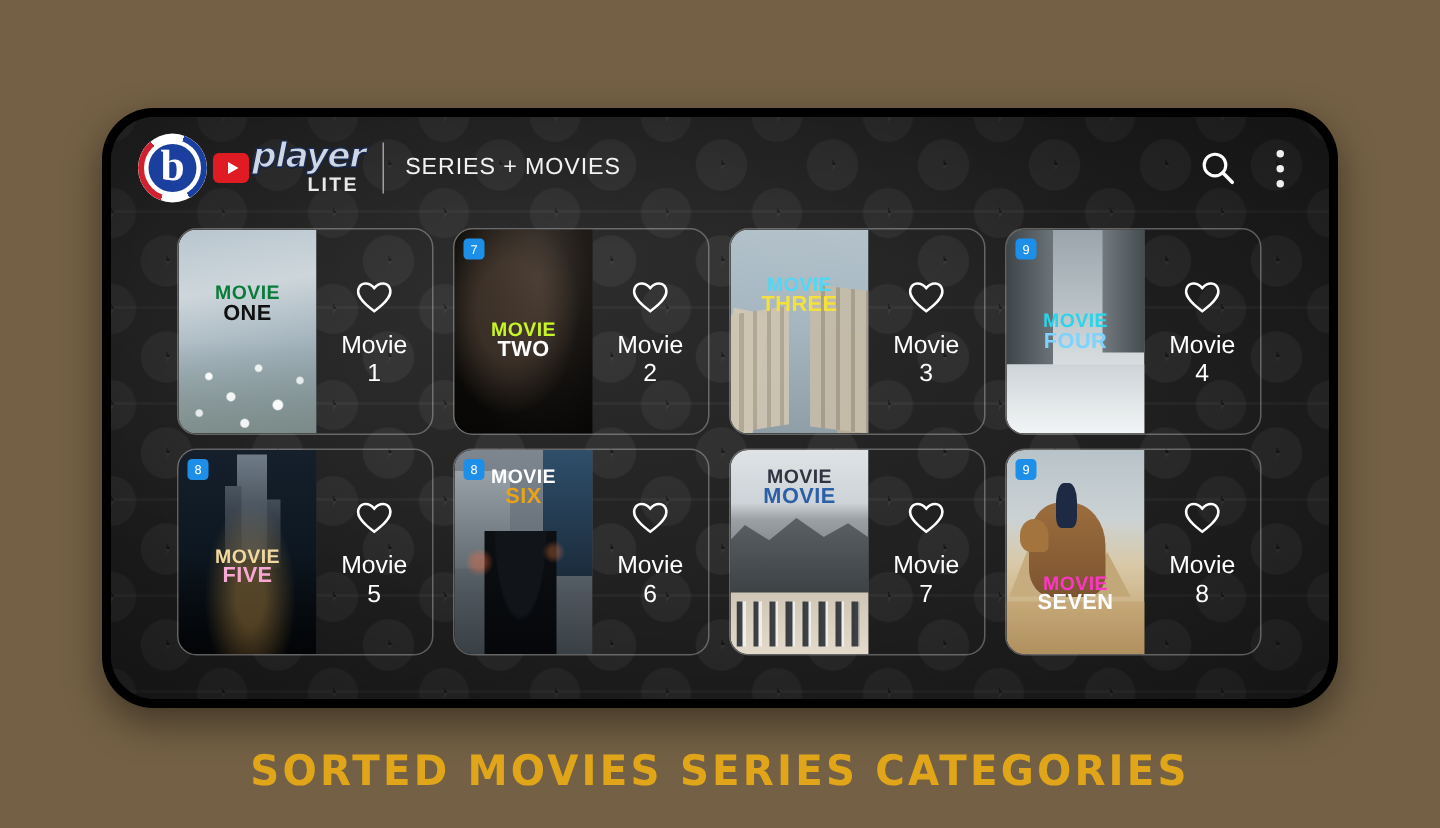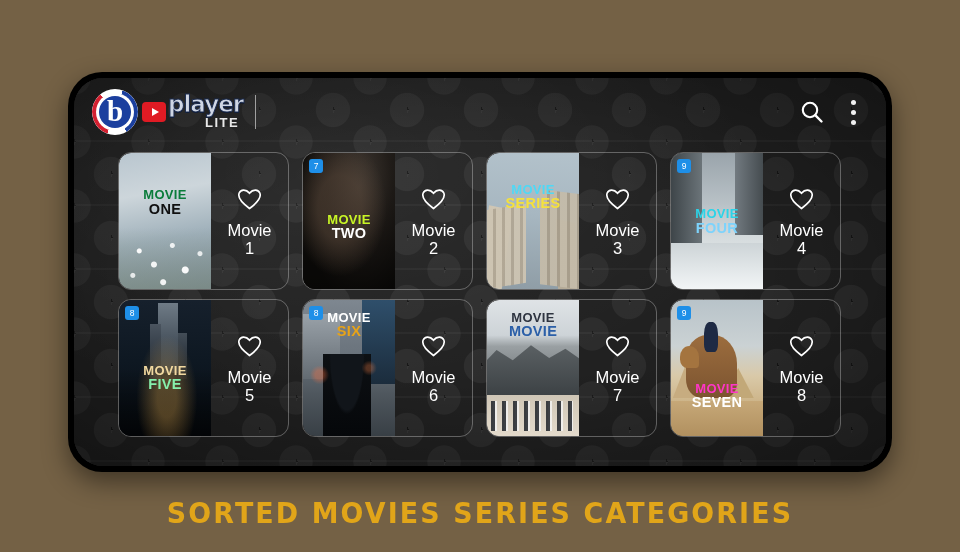--- a/index.html
+++ b/index.html
@@ -109,21 +109,21 @@
     width: 0; height: 0;
     border-left: 7px solid #fff;
     border-top: 4.5px solid transparent;
     border-bottom: 4.5px solid transparent;
     margin-left: 2px;
   }
 
   #player-word-wrap { margin-left: 2px; display: flex; flex-direction: column; align-items: flex-end; }
   #player-word {
     font-family: "DejaVu Sans", sans-serif;
-    font-weight: 700; 
+    font-weight: 700; font-style: italic;
     font-size: 23px;
     letter-spacing: -1px;
     color: #cfd6e4;
     -webkit-text-stroke: 1px #1a2a4d;
     text-shadow: 0 1px 0 #0d1830;
     line-height: .95;
   }
   #lite-word {
     font-size: 13px; font-weight: 700; letter-spacing: 1.5px;
     color: #e8e8e8; margin-top: 0; margin-right: 4px;
@@ -251,20 +251,21 @@
         </div>
 
         <div id="player-word-wrap">
           <span id="player-word">player</span>
           <span id="lite-word">LITE</span>
         </div>
       </div>
 
       <div id="header-divider"></div>
 
+      <div id="header-title">SERIES + MOVIES</div>
 
       <div id="header-actions">
         <div class="icon-btn">
           <svg width="26" height="26" viewBox="0 0 26 26" aria-hidden="true">
             <circle cx="11" cy="11" r="7.2" fill="none" stroke="#ffffff" stroke-width="2.1"></circle>
             <line x1="16.2" y1="16.2" x2="22.5" y2="22.5" stroke="#ffffff" stroke-width="2.4" stroke-linecap="round"></line>
           </svg>
         </div>
         <div id="kebab-menu" class="icon-btn">
           <i></i>
@@ -348,21 +349,21 @@
             <div style="position:absolute;left:0;bottom:0;width:42%;height:58%;background:
               repeating-linear-gradient(90deg,#cdc4b2 0 6px,#b0a694 6px 9px);
               transform:skewY(-9deg);transform-origin:left bottom;opacity:.95;"></div>
             <div style="position:absolute;right:0;bottom:0;width:42%;height:70%;background:
               repeating-linear-gradient(90deg,#c4bba9 0 7px,#a79d8b 7px 10px);
               transform:skewY(7deg);transform-origin:right bottom;opacity:.95;"></div>
           </div>
 
           <div class="poster-title" style="top:22%;">
             <span class="l1" style="color:#4fd8f5;">MOVIE</span>
-            <span class="l2" style="color:#f5e13c;">SERIES</span>
+            <span class="l2" style="color:#f5e13c;">THREE</span>
           </div>
         </div>
         <div class="card-right">
           <span class="heart-icon">
             <svg width="27" height="24" viewBox="0 0 27 24">
                 <path d="M13.5 21.5 C4 14.5 1.5 10 3.2 6 C4.7 2.5 9.6 1.6 13.5 6.1 C17.4 1.6 22.3 2.5 23.8 6 C25.5 10 23 14.5 13.5 21.5 Z" fill="none" stroke="#fff" stroke-width="1.7"></path>
               </svg>
           </span>
           <span class="card-label">
             <span>Movie</span>
@@ -405,21 +406,21 @@
             <div style="position:absolute;left:42%;top:2%;width:22%;height:52%;background:linear-gradient(to bottom,#6f7b86,#27313c);"></div>
             <div style="position:absolute;left:34%;top:18%;width:12%;height:40%;background:linear-gradient(to bottom,#4a545f,#1a222b);"></div>
             <div style="position:absolute;left:64%;top:24%;width:10%;height:34%;background:linear-gradient(to bottom,#434d57,#161d25);"></div>
             <div style="position:absolute;inset:0;background:
               radial-gradient(ellipse at 52% 72%, rgba(225,170,80,.35) 0 14%, rgba(0,0,0,0) 45%),
               linear-gradient(to top, rgba(0,0,0,.65), rgba(0,0,0,0) 50%);"></div>
           </div>
           <div class="badge">8</div>
           <div class="poster-title" style="top:47%;">
             <span class="l1" style="color:#f2d9a0;">MOVIE</span>
-            <span class="l2" style="color:#86efac;">FIVE</span>
+            <span class="l2" style="color:#f9a8d4;">FIVE</span>
           </div>
         </div>
         <div class="card-right">
           <span class="heart-icon">
             <svg width="27" height="24" viewBox="0 0 27 24">
                 <path d="M13.5 21.5 C4 14.5 1.5 10 3.2 6 C4.7 2.5 9.6 1.6 13.5 6.1 C17.4 1.6 22.3 2.5 23.8 6 C25.5 10 23 14.5 13.5 21.5 Z" fill="none" stroke="#fff" stroke-width="1.7"></path>
               </svg>
           </span>
           <span class="card-label">
             <span>Movie</span>

